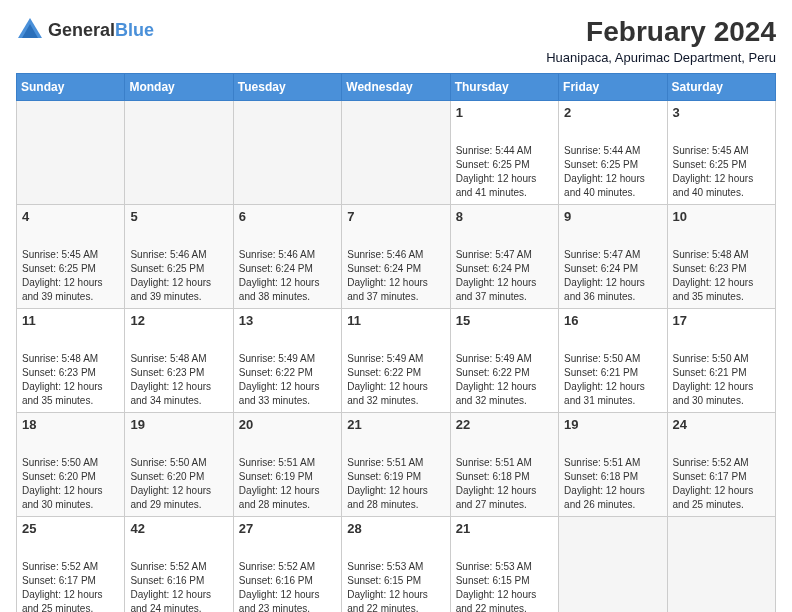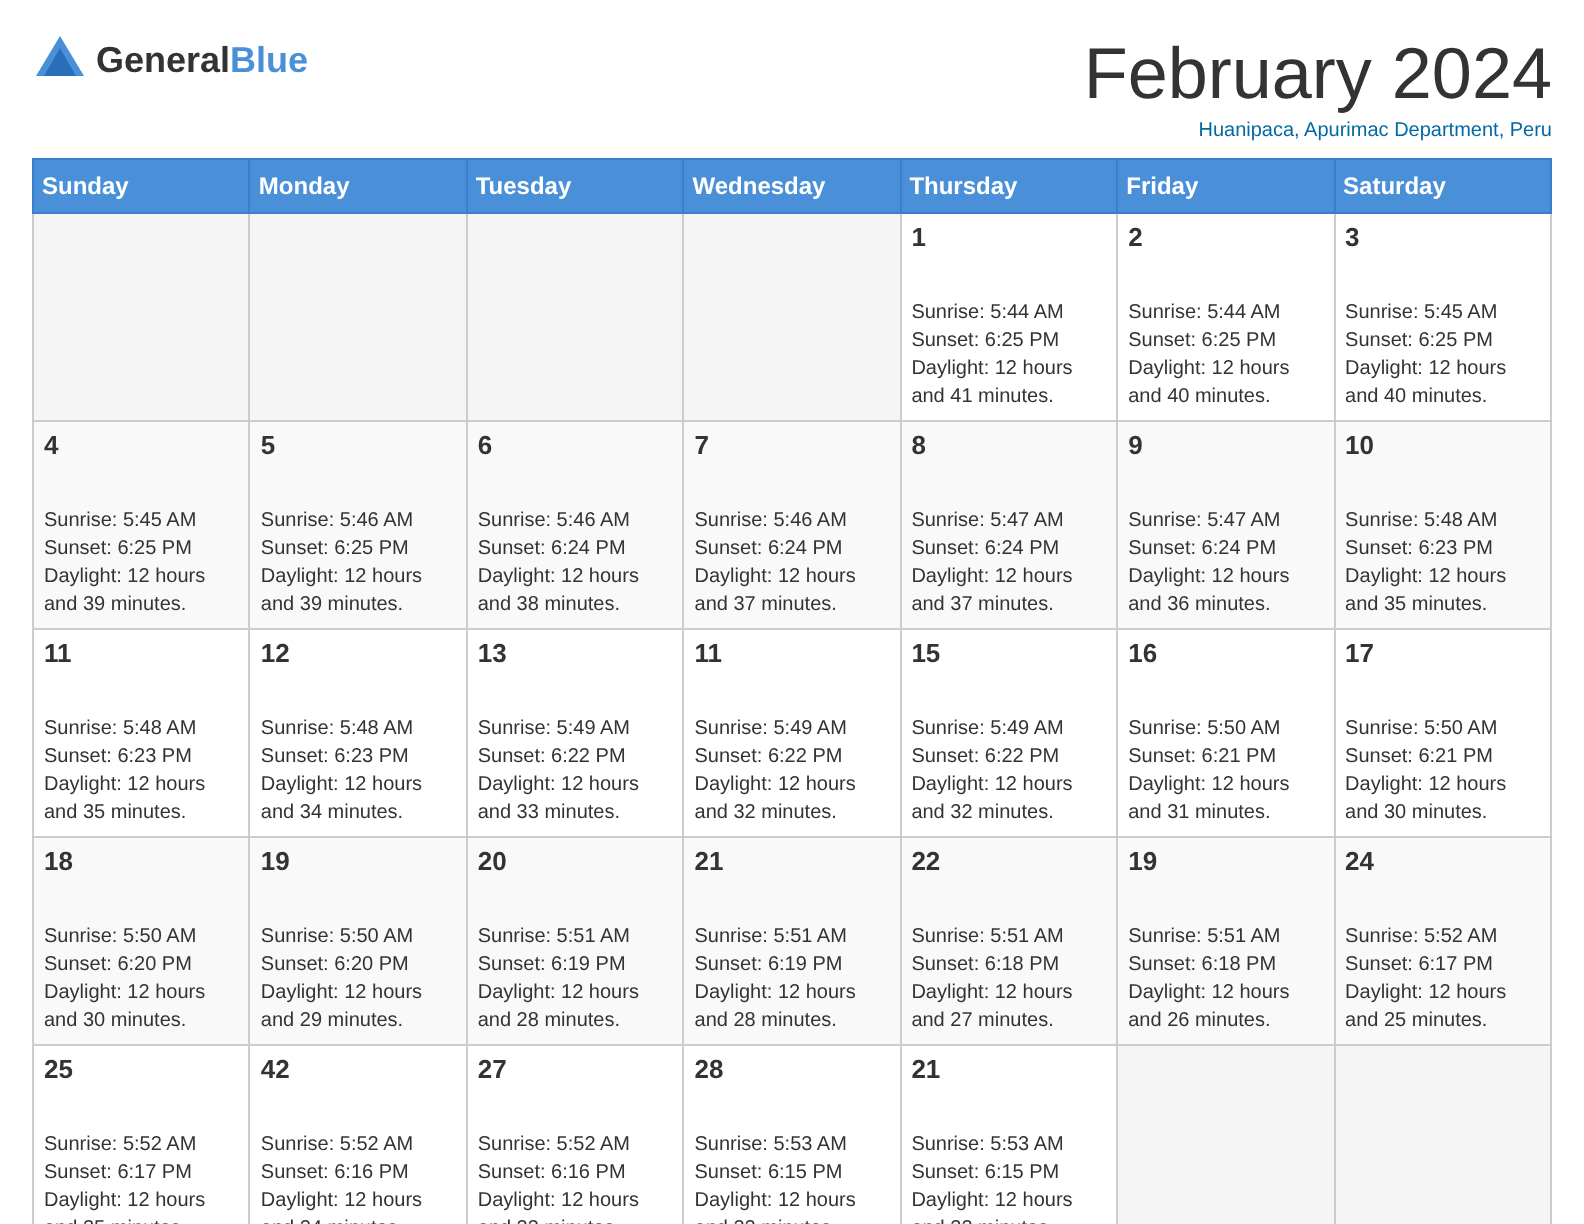--- a/index.html
+++ b/index.html
@@ -32,27 +32,27 @@
       color: #4a90d9;
     }
     .logo-icon {
       width: 28px;
       height: 28px;
     }
     .title-block {
       text-align: right;
     }
     .month-title {
-      font-size: 36px;
-      font-weight: normal;
+      font-size: 28px;
+      font-weight: bold;
       color: #333;
     }
     .subtitle {
-      font-size: 10px;
-      color: #0369a1;
+      font-size: 13px;
+      color: #0f172a;
       margin-top: 2px;
     }
     .calendar {
       width: 100%;
       border-collapse: collapse;
       font-size: 10.5px;
       border-radius: 11px;
     }
     .calendar th {
       background-color: #4a90d9;

